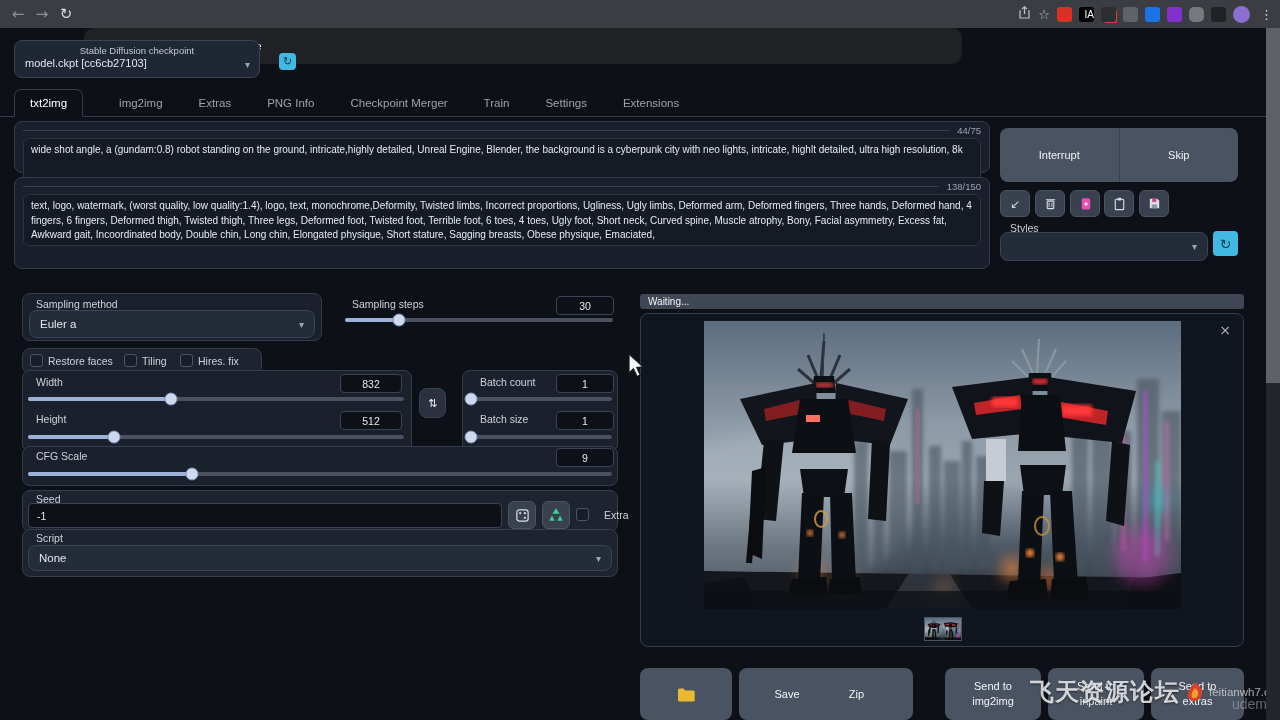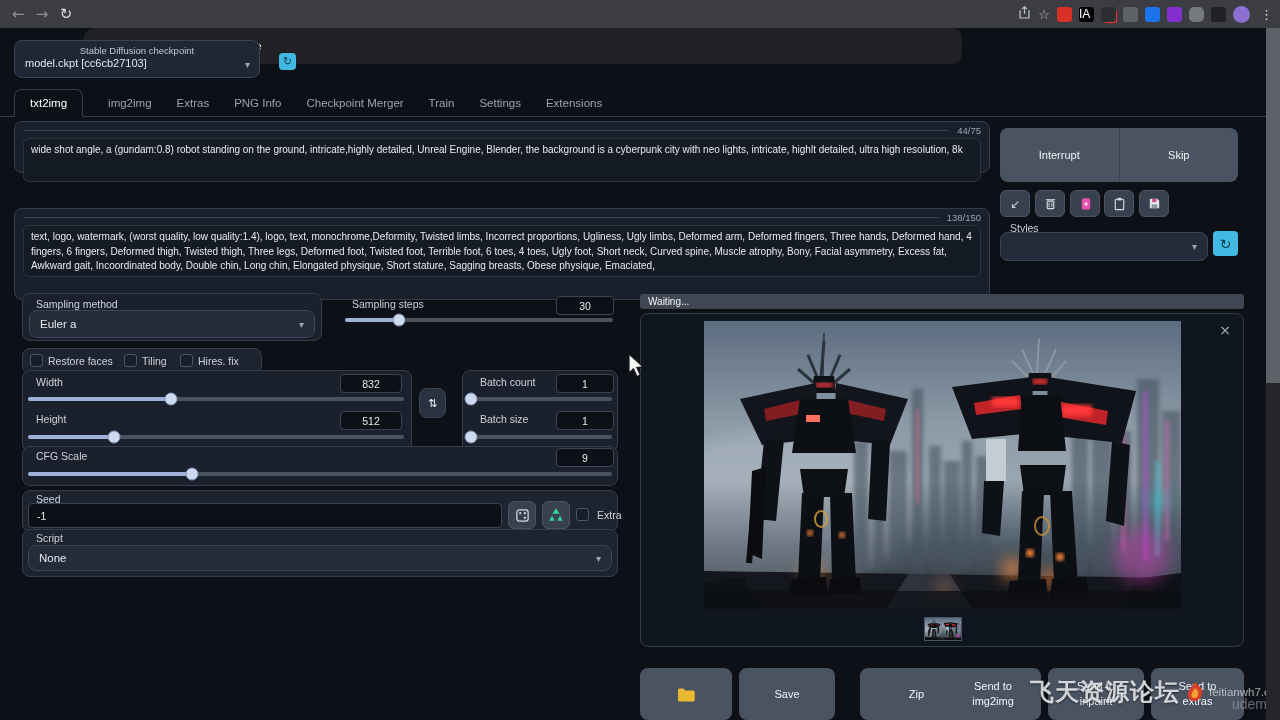--- a/index.html
+++ b/index.html
@@ -49,21 +49,21 @@
   
   .ckpt { position:absolute; left:14px; top:40px; width:246px; height:38px; background:#1f2734;
     border:1px solid #3b4454; border-radius:8px; padding:4px 10px; cursor:pointer; }
   .ckpt .lbl { font-size:9.5px; color:#c3c9d3;text-align:center; }
   .ckpt .val { color:#e5e7eb; font-size:11px; margin-top:1px; }
   .ckpt .caret { position:absolute; right:9px; top:18px; color:#9ca3af; font-size:10px; font-family:"DejaVu Sans",sans-serif; }
 
   
   .tabs { position:absolute; left:0; top:88px; width:1280px; height:29px; border-bottom:1px solid #343d4b;
     display:flex; align-items:flex-end; padding-left:14px; }
-  .tab { color:#9ca3af; font-size:11.5px; padding:7px 0; margin-right:25px; cursor:pointer; white-space:nowrap;text-align:center; }
+  .tab { color:#9ca3af; font-size:11.5px; padding:7px 0; margin-right:36px; cursor:pointer; white-space:nowrap;text-align:center; }
   .tab.active { color:#fff; background:#0d1117; border:1px solid #343d4b; border-bottom:1px solid #0d1117;
     border-radius:7px 7px 0 0; padding:7px 15px; margin-bottom:-1px; }
 
   
   .pbox { position:absolute; left:14px; width:976px; background:#1a202b; border:1px solid #343d4b;
     border-radius:8px; padding:3px 8px 6px 8px; }
   .pbox .hdr { display:flex; align-items:center; }
   .pbox .rule { flex:1; border-top:1px solid #39424f; margin-right:8px; }
   .pbox .cnt { color:#9ca3af; font-size:9.5px; }
   .pbox .txt { background:#151b25; border:1px solid #2c3441; border-radius:6px; color:#e8eaf0;
@@ -242,21 +242,21 @@
     </div>
     <div class="chrome-right">
       <span>
         <svg width="13" height="13" viewBox="0 0 13 13">
             <path d="M3 5 H2 v7 h9 V5 h-1" fill="none" stroke="#bfc3c8" stroke-width="1.2"></path>
             <path d="M6.5 8 V1 M4 3 l2.5-2.2 L9 3" fill="none" stroke="#bfc3c8" stroke-width="1.2"></path>
           </svg>
       </span>
       <span class="star">☆</span>
       <span class="extic" style="background:#d93025"></span>
-      <span class="extic" style="background:#000000;color:#fff;font-size:12px;text-align:left;line-height:15px">IA</span>
+      <span class="extic" style="background:#000000;color:#fff;font-size:10px;text-align:right;line-height:15px">IA</span>
       <span class="extic" style="background:#2d2e31;box-shadow:2px 2px 0 -1px #e33"></span>
       <span class="extic" style="background:#5f6368"></span>
       <span class="extic" style="background:#1a73e8"></span>
       <span class="extic" style="background:#8430ce"></span>
       <span class="extic" style="background:#76797e;border-radius:5px"></span>
       <span class="extic" style="background:#202124"></span>
       <span class="avatar"></span>
       <span class="menu-dots">⋮</span>
     </div>
   </div>
@@ -280,21 +280,21 @@
   </div>
 
   <div class="pbox" style="top:121px;height:52px">
     <div class="hdr">
         <span class="rule"></span>
         <span class="cnt">44/75</span>
       </div>
     <div class="txt" style="height:44px;white-space:nowrap">wide shot angle, a (gundam:0.8) robot standing on the ground, intricate,highly detailed, Unreal Engine, Blender, the background is a cyberpunk city with neo lights, intricate, highlt detailed, ultra high resolution, 8k</div>
   </div>
 
-  <div class="pbox" style="top:208px;height:92px">
+  <div class="pbox" style="top:177px;height:92px">
     <div class="hdr">
         <span class="rule"></span>
         <span class="cnt">138/150</span>
       </div>
     <div class="txt" style="height:52px">text, logo, watermark, (worst quality, low quality:1.4), logo, text, monochrome,Deformity, Twisted limbs, Incorrect proportions, Ugliness, Ugly limbs, Deformed arm, Deformed fingers, Three hands, Deformed hand, 4 fingers, 6 fingers, Deformed thigh, Twisted thigh, Three legs, Deformed foot, Twisted foot, Terrible foot, 6 toes, 4 toes, Ugly foot, Short neck, Curved spine, Muscle atrophy, Bony, Facial asymmetry, Excess fat, Awkward gait, Incoordinated body, Double chin, Long chin, Elongated physique, Short stature, Sagging breasts, Obese physique, Emaciated,</div>
   </div>
 
   <div style="position:absolute;left:1000px;top:128px;width:238px;height:54px;display:flex;border-radius:8px;overflow:hidden">
     <button class="btn-gray" style="flex:1;border-radius:0;border-right:1px solid #3a4250">Interrupt</button>
     <button class="btn-gray" style="flex:1;border-radius:0">Skip</button>
@@ -422,21 +422,21 @@
   </div>
   <div class="iconbtn" style="left:542px;top:501px;width:28px;height:28px">
     <svg width="16" height="16" viewBox="0 0 18 18">
         <g fill="#34d399">
           <polygon points="9,1.5 13,7.5 5,7.5"></polygon>
           <polygon points="1.5,15.5 7.5,15.5 4.5,9.5"></polygon>
           <polygon points="16.5,15.5 10.5,15.5 13.5,9.5"></polygon>
         </g>
       </svg>
   </div>
-  <div style="position:absolute;left:576px;top:508px;display:flex;align-items:center;gap:8px">
+  <div style="position:absolute;left:576px;top:508px;display:flex;align-items:center;gap:15px">
     <span class="chk"></span>
     <span class="lbl">Extra</span>
   </div>
 
   <div class="panel" style="left:22px;top:529px;width:596px;height:48px;background:#1d2430"></div>
   <div class="lbl" style="position:absolute;left:36px;top:532px">Script</div>
   <div class="dd" style="left:28px;top:545px;width:584px;height:26px">
     <span>None</span>
     <span class="caret">▾</span>
   </div>
@@ -456,21 +456,21 @@
         </svg>
     </div>
   </div>
 
   <button class="btn-gray outbtn" style="left:640px;width:92px">
     <svg width="19" height="15" viewBox="0 0 19 15">
         <path d="M1 3 a1.5 1.5 0 0 1 1.5-1.5 h4 l1.7 2 h8 a1.5 1.5 0 0 1 1.5 1.5 v8 a1.5 1.5 0 0 1-1.5 1.5 h-13.7 a1.5 1.5 0 0 1-1.5-1.5 Z" fill="#e8b931"></path>
       </svg>
   </button>
   <button class="btn-gray outbtn" style="left:739px;width:96px">Save</button>
-  <button class="btn-gray outbtn" style="left:860px;width:113px">Zip</button>
+  <button class="btn-gray outbtn" style="left:800px;width:113px">Zip</button>
   <button class="btn-gray outbtn" style="left:945px;width:96px;padding:0 14px;line-height:15px">Send to img2img</button>
   <button class="btn-gray outbtn" style="left:1048px;width:96px;padding:0 14px;line-height:15px">Send to inpaint</button>
   <button class="btn-gray outbtn" style="left:1151px;width:93px;padding:0 12px;line-height:15px">Send to extras</button>
 
   <div class="wm">
     <span class="cn">飞天资源论坛</span>
     <svg width="24" height="24" viewBox="0 0 24 24" style="margin-left:3px">
       <path d="M12 2 C16 6 20 8 19 14 C18 19 14 21 11 21 C7 21 4 18 5 13 C6 9 10 6 12 2 Z" fill="#d8402a"></path>
       <path d="M12 8 C14 10 16 11 15 15 C14 18 12 18 11 18 C9 18 8 16 9 13 C9.5 11 11 10 12 8 Z" fill="#f0a032"></path>
     </svg>

